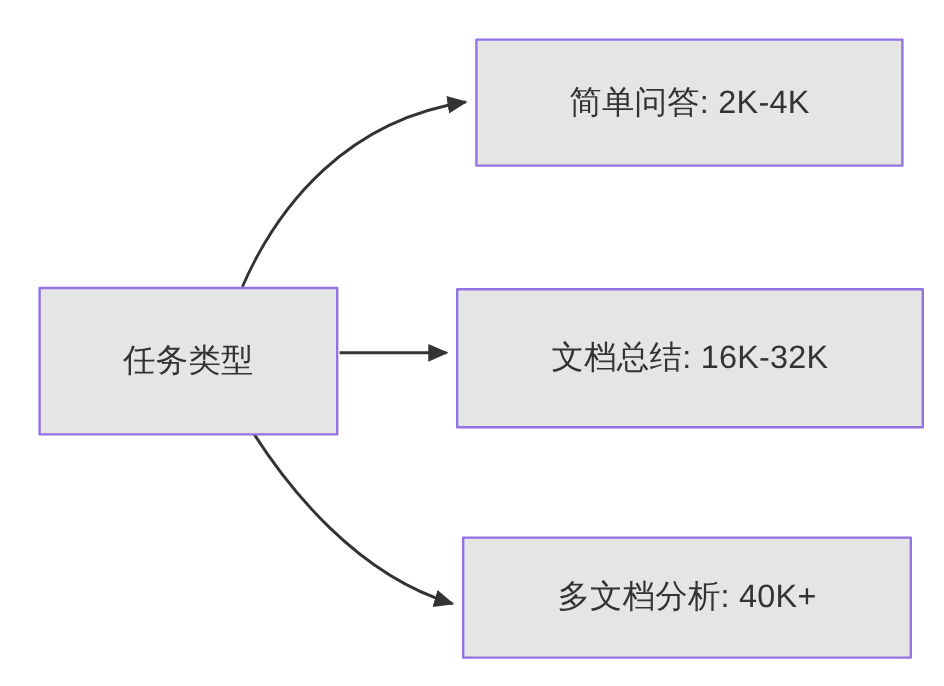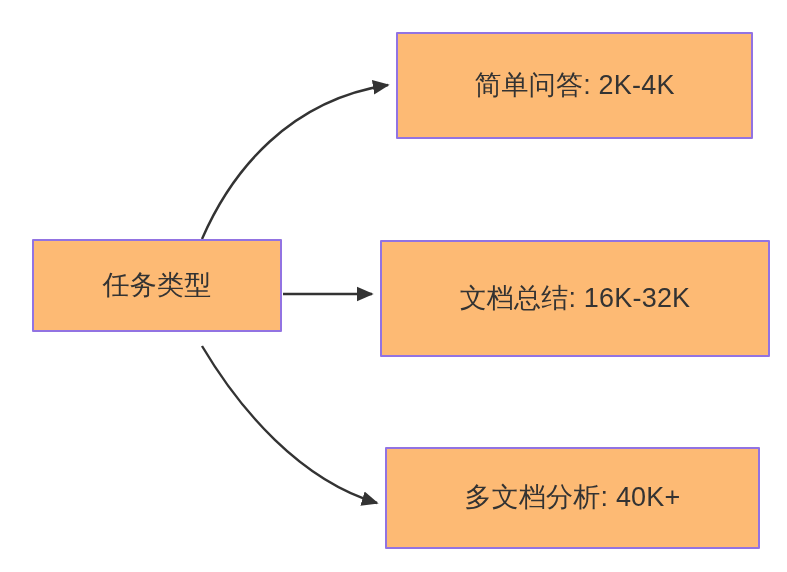--- a/index.html
+++ b/index.html
@@ -23,37 +23,37 @@
     position: absolute;
     left: 0;
     top: 0;
     width: 787px;
     height: 572px;
     pointer-events: none;
   }
   .node {
     position: absolute;
     box-sizing: border-box;
-    background: #fdba74;
+    background: #e5e5e5;
     border: 2px solid #9273e2;
     display: flex;
     align-items: center;
     justify-content: center;
     border-radius: 1px;
     text-align: center;
   }
   .node-label {
     color: #333333;
     font-size: 27px;
     line-height: 1.1;
     letter-spacing: 0.2px;
     white-space: nowrap;
   }
   
-  #node-root        { left: 32px;  top: 239px; width: 250px; height: 93px; }
+  #node-root        { left: 32px;  top: 239px; width: 250px; height: 124px; }
   #node-simple-qa   { left: 396px; top: 32px;  width: 357px; height: 107px; }
   #node-doc-summary { left: 380px; top: 240px; width: 390px; height: 117px; }
   #node-multi-doc   { left: 385px; top: 447px; width: 375px; height: 102px; }
 </style>
 </head>
 <body>
 
 <div id="canvas">
 
   <svg id="edges" viewBox="0 0 787 572" width="787" height="572" xmlns="http://www.w3.org/2000/svg">

